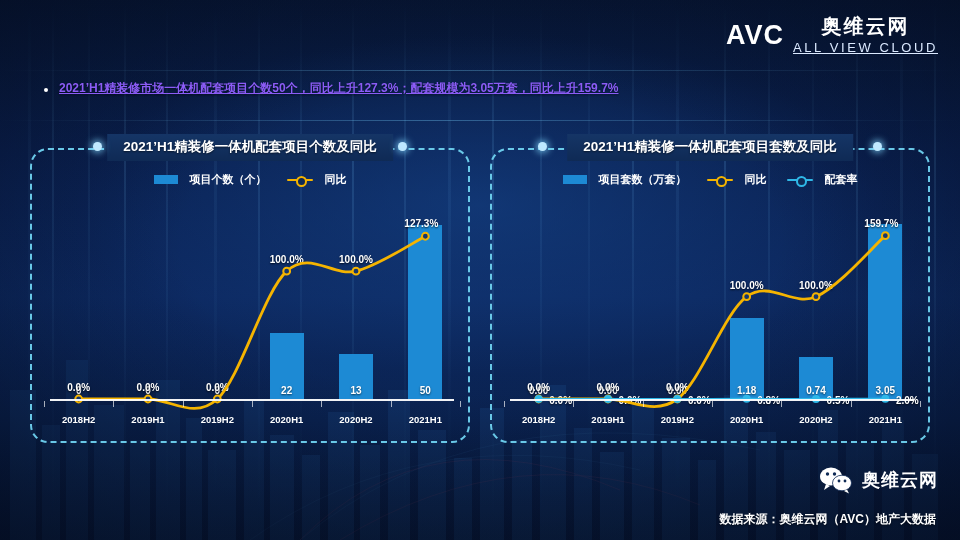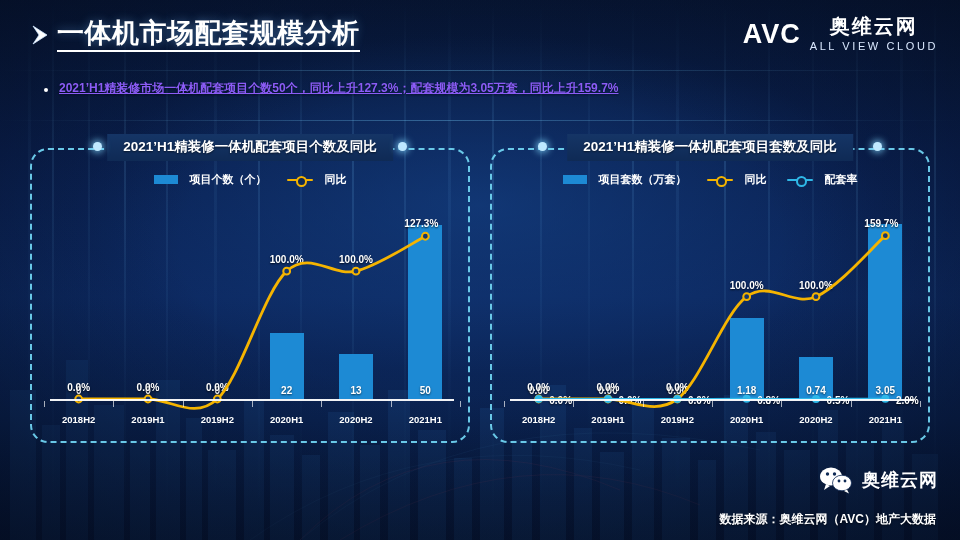--- a/index.html
+++ b/index.html
@@ -48,21 +48,21 @@
     font-size: 27px; font-weight: bold; letter-spacing: 0.5px;
     color: #ffffff; white-space: nowrap;
     text-shadow: 0 0 10px rgba(120,190,255,0.45);
     border-bottom: 2px solid #ffffff;
     padding-bottom: 1px; line-height: 1.16;
   }
   .logo { position: absolute; right: 22px; top: 16px; display: flex; align-items: center; gap: 9px; }
   .logo-avc { font-size: 27px; font-weight: bold; letter-spacing: 1px; display: flex; align-items: center; }
   .logo-cn { display: flex; flex-direction: column; align-items: center; line-height: 1; }
   .logo-cn-main { font-size: 20px; font-weight: bold; letter-spacing: 2px; }
-  .logo-cn-sub { font-size: 11px; letter-spacing: 2.6px; margin-top: 5px; color: #dbe9ff; }
+  .logo-cn-sub { font-size: 13px; letter-spacing: 2.6px; margin-top: 5px; color: #dbe9ff; text-decoration: underline; }
 
   
   .subtitle-row {
     position: absolute; left: 44px; top: 80px; width: 880px;
     display: flex; align-items: flex-start; gap: 11px;
   }
   .bullet-dot { width: 4px; height: 4px; background: #ffffff; border-radius: 50%; margin-top: 8px; flex: 0 0 auto; }
   .subtitle-text {
     font-size: 12px; font-weight: bold; color: #8b5cf6; line-height: 1.35;
     text-shadow: 0 1px 2px rgba(0,0,0,0.5);
@@ -223,26 +223,20 @@
   <g stroke="#a04a6a" stroke-width="0.8" fill="none" opacity="0.30">
     <path d="M300 300 Q430 170 620 250"></path>
     <path d="M340 300 Q520 190 700 265"></path>
   </g>
 </svg>
 <div class="bg-glowline" style="top:120px"></div>
 <div class="bg-glowline" style="top:70px"></div>
 <div class="bg-vignette"></div>
 
 <div class="header">
-  <div class="title-wrap">
-    <svg class="title-arrow" viewBox="0 0 20 22">
-      <path d="M3 2 L17 11 L3 20 L9 11 Z" fill="#ffffff" stroke="#cfe6ff" stroke-width="0.8"></path>
-    </svg>
-    <div class="page-title">一体机市场配套规模分析</div>
-  </div>
   <div class="logo">
     <div class="logo-avc">AVC</div>
     <div class="logo-cn">
       <div class="logo-cn-main">奥维云网</div>
       <div class="logo-cn-sub">ALL VIEW CLOUD</div>
     </div>
   </div>
 </div>
 
 <div class="subtitle-row">

